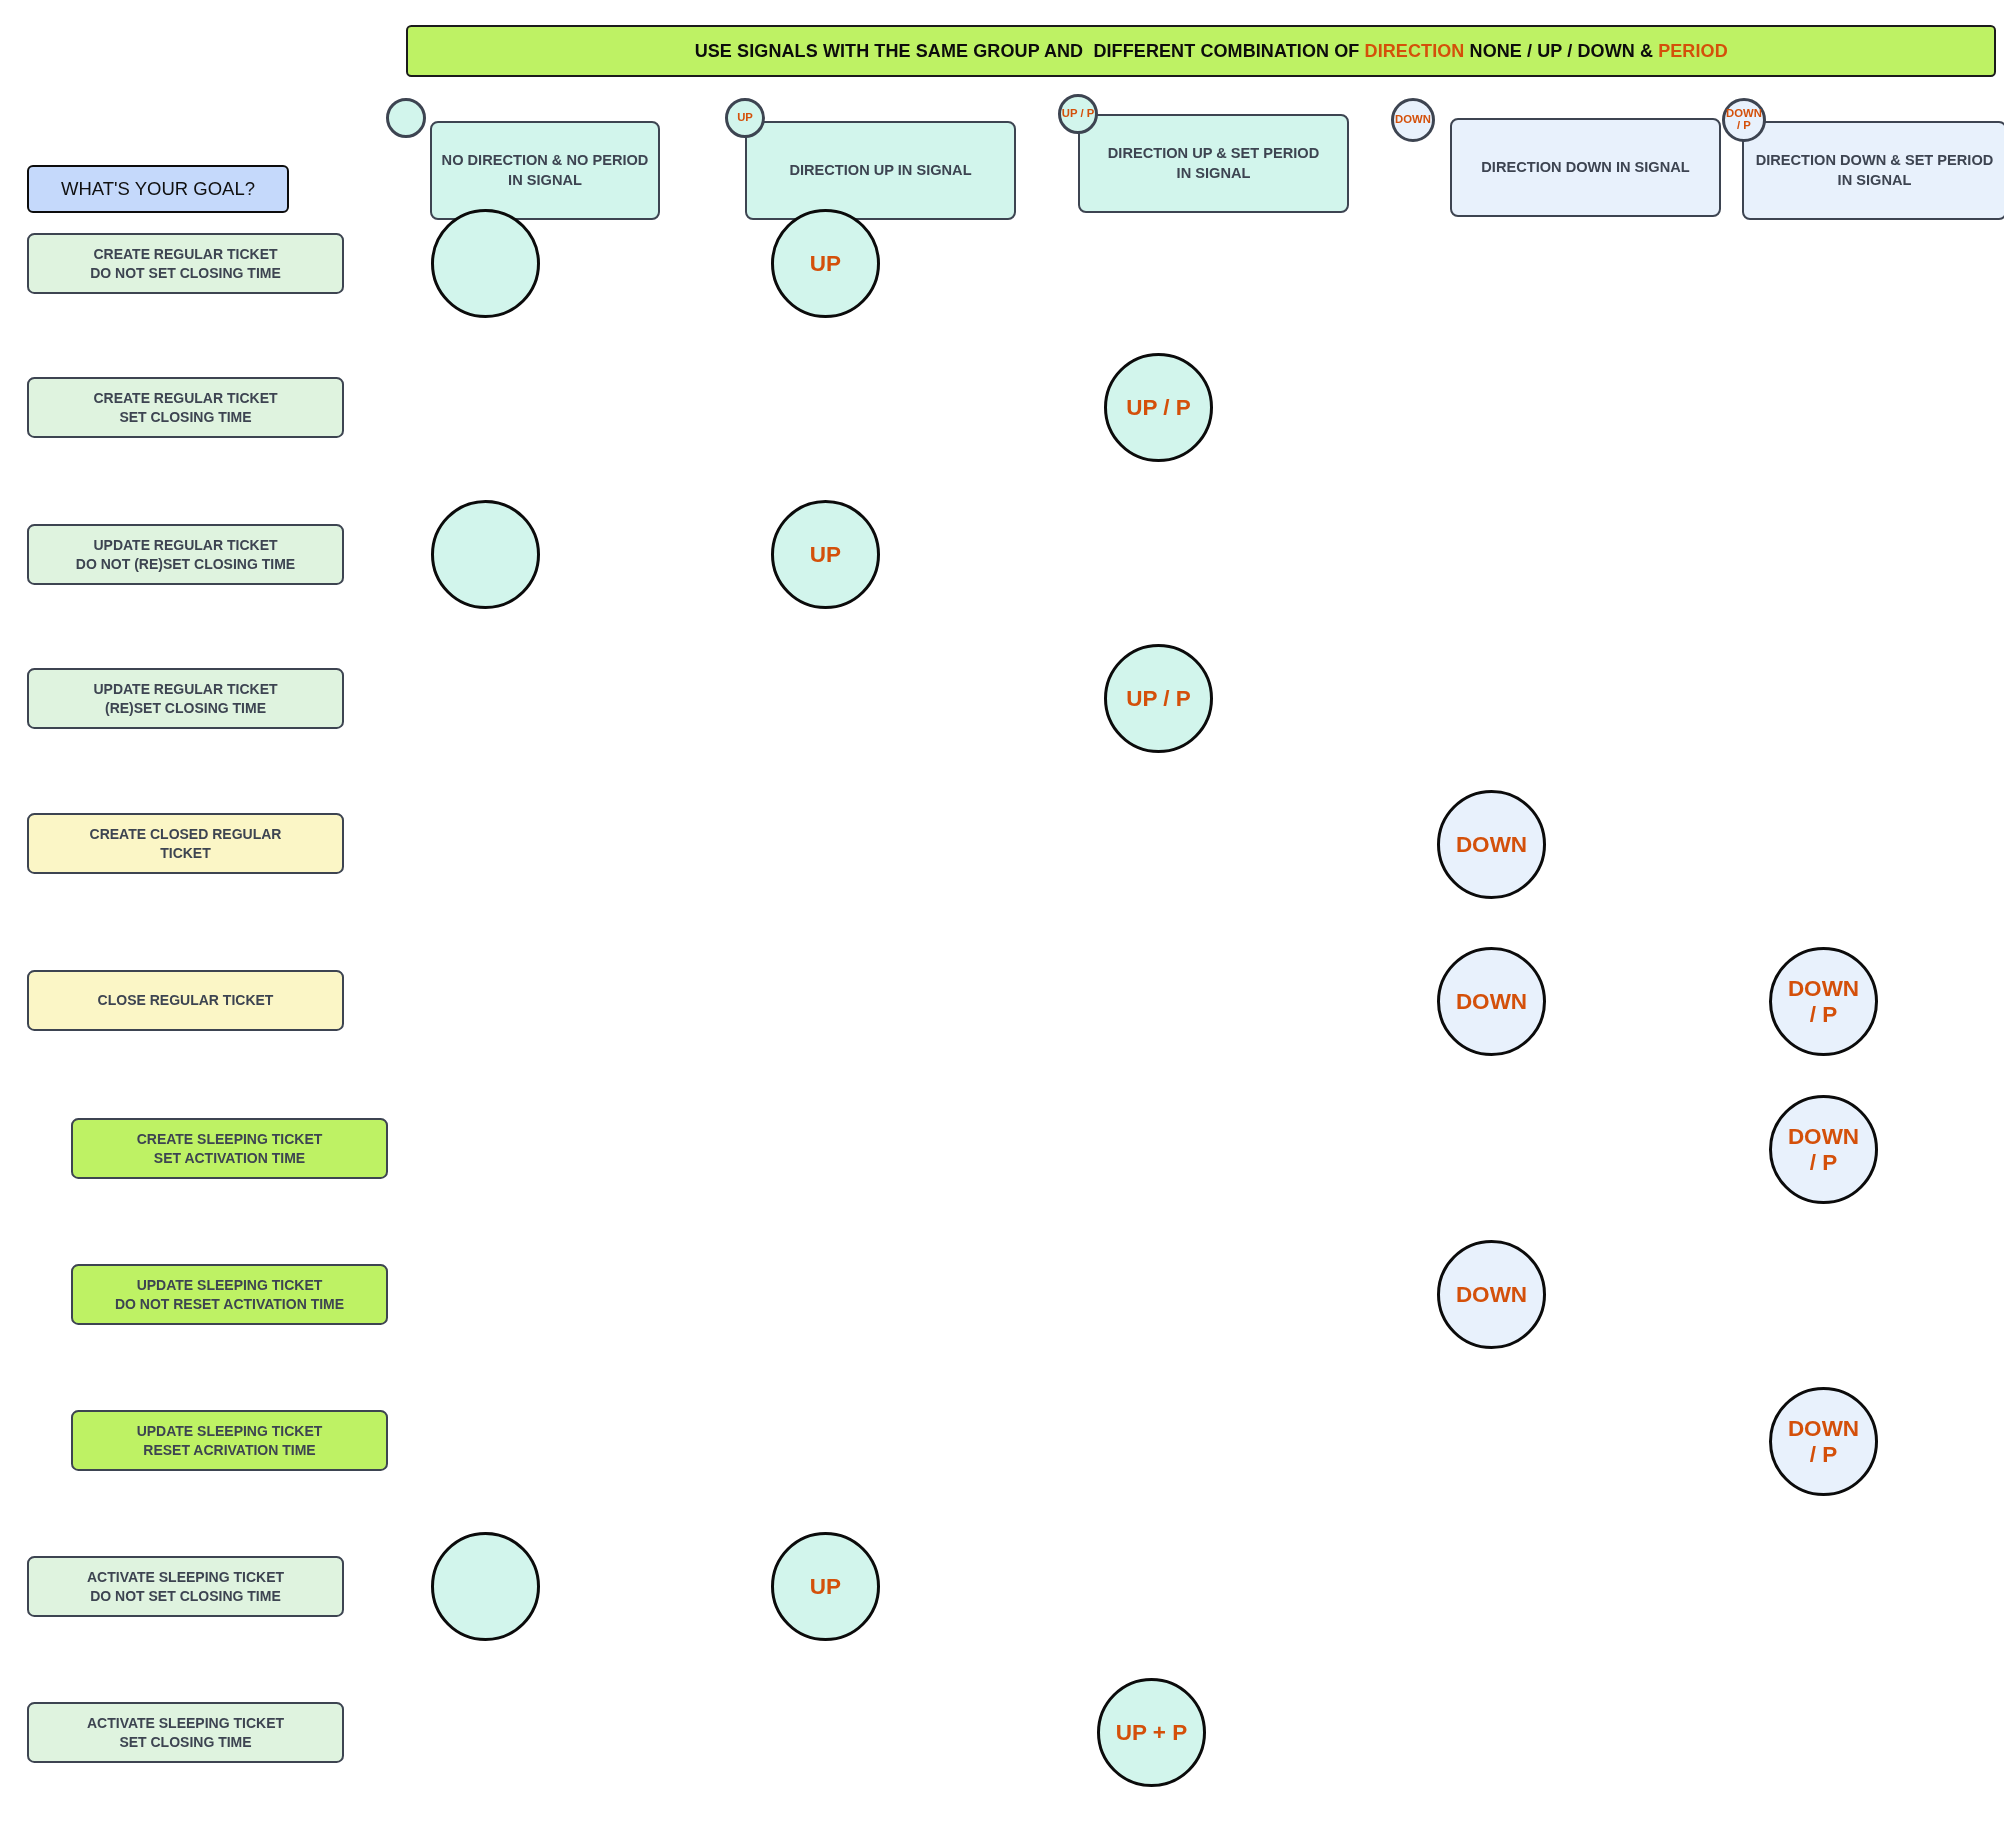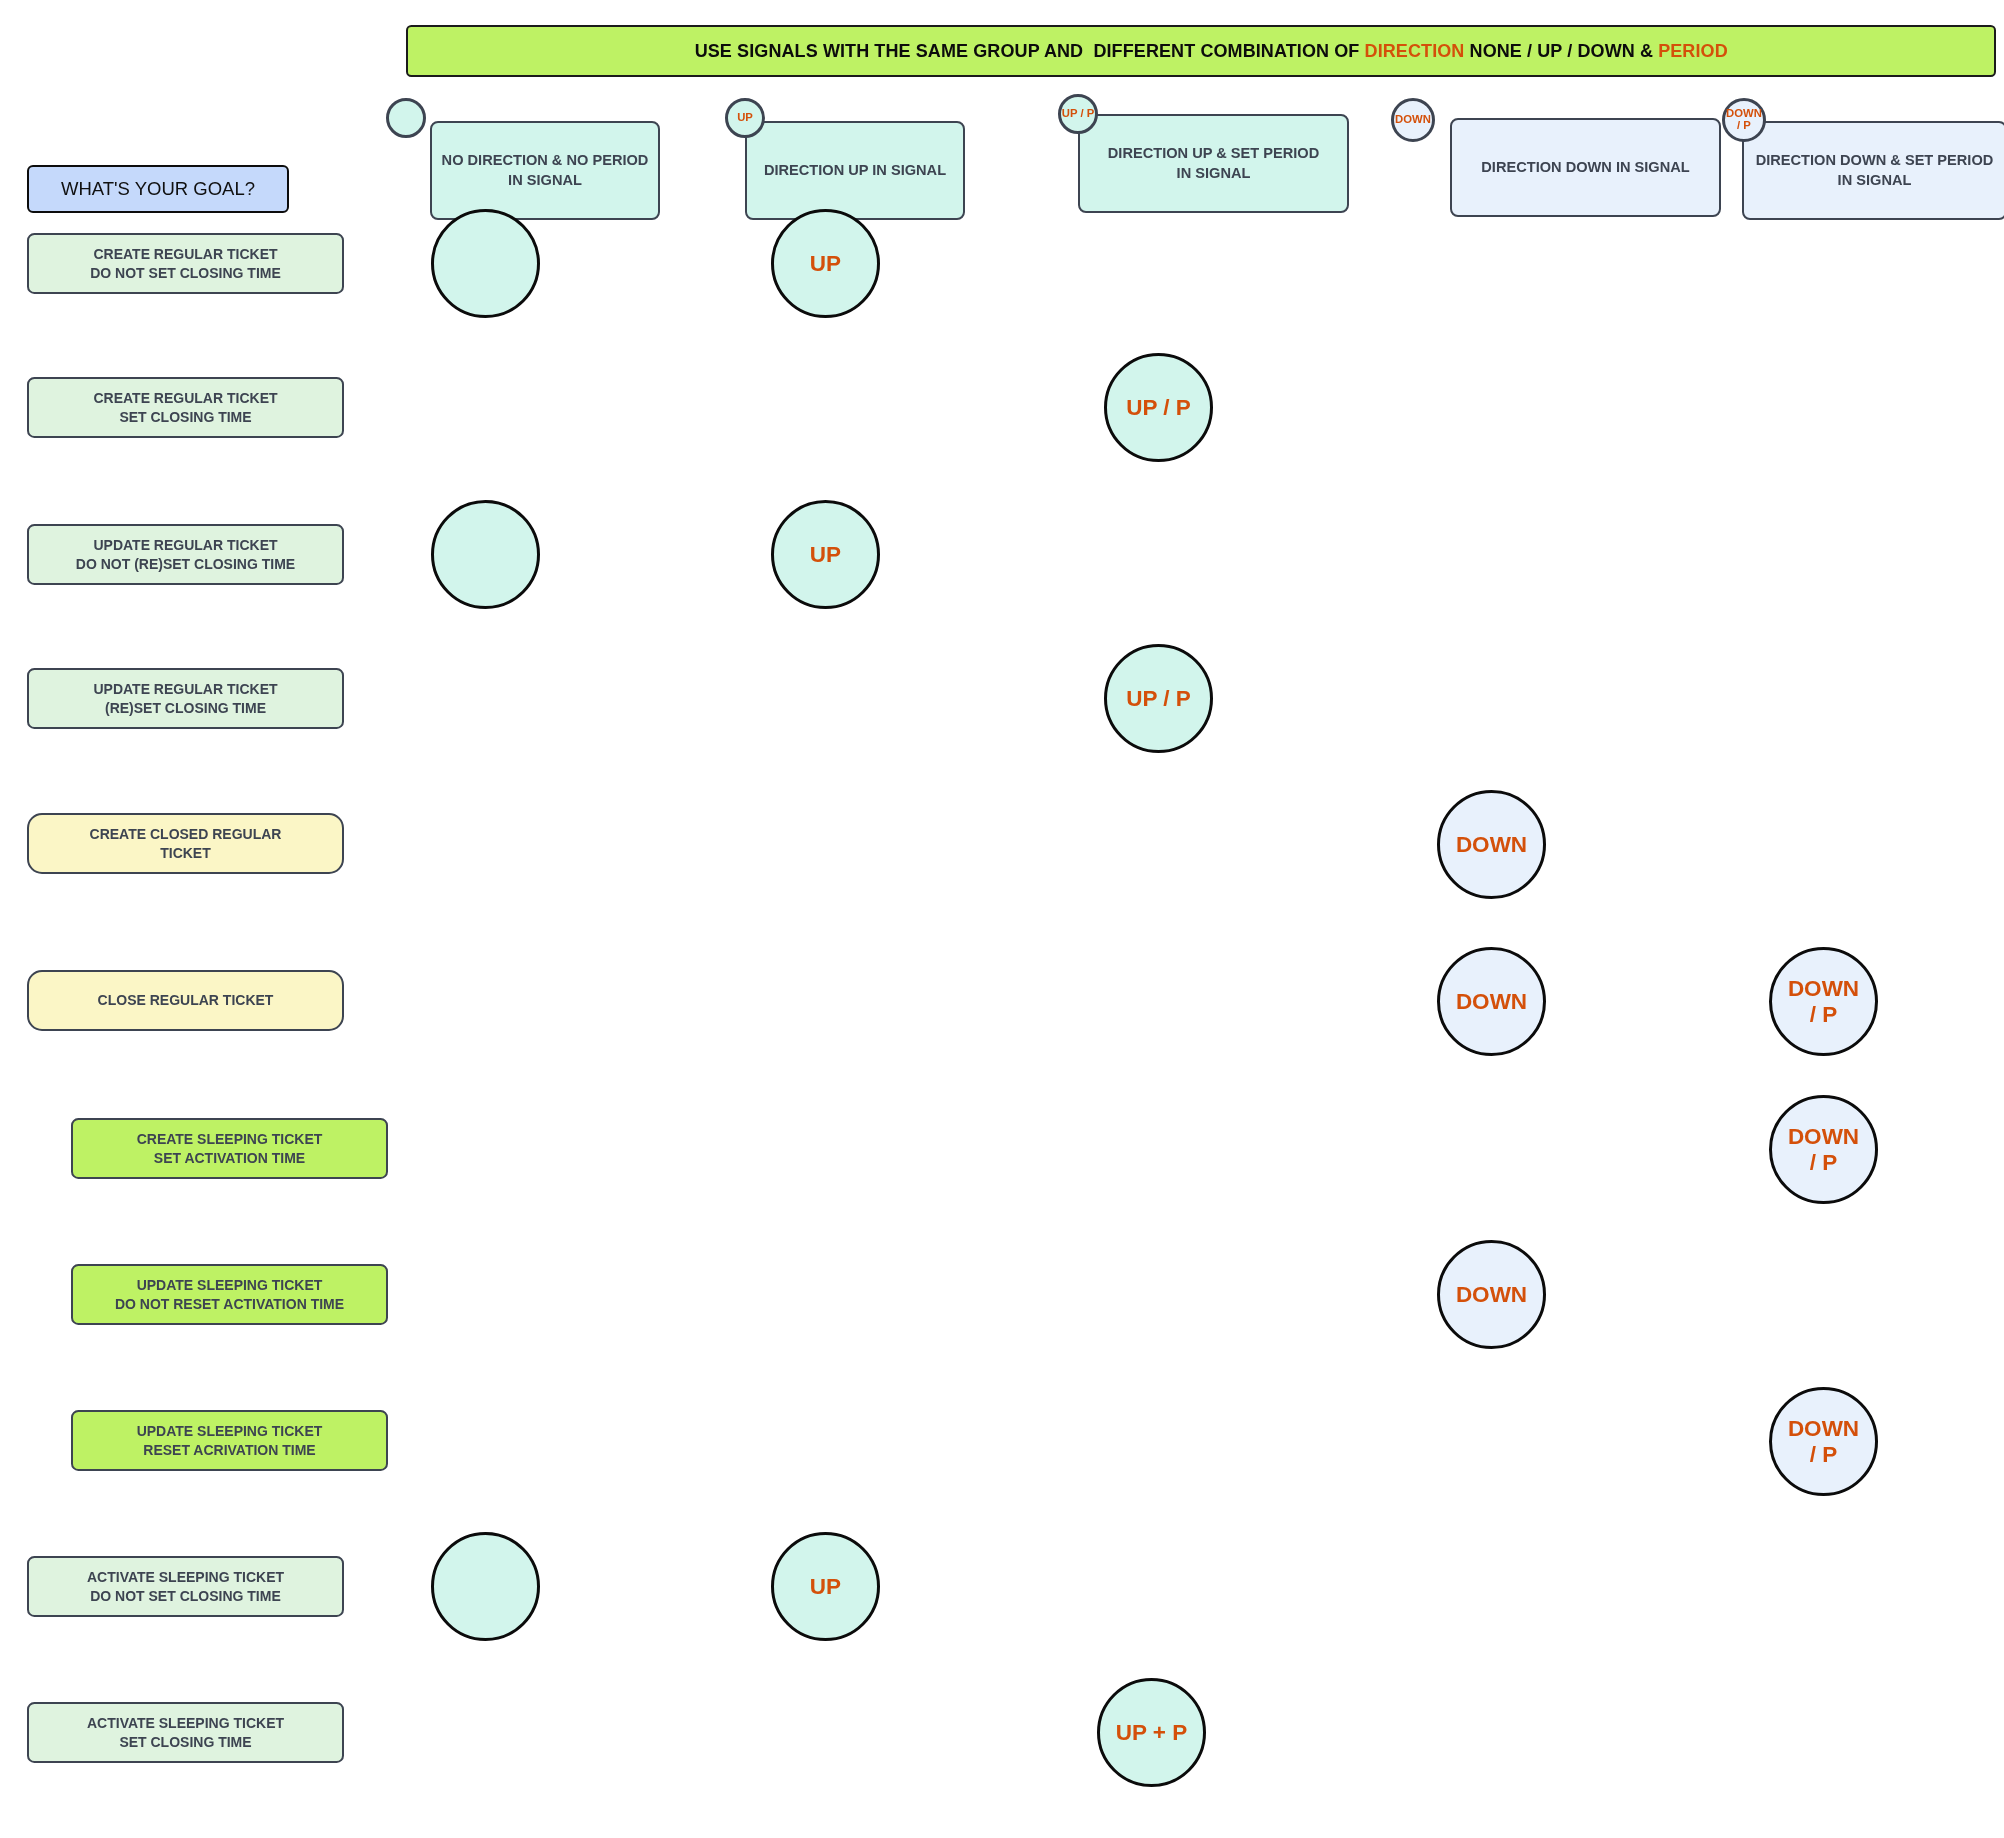--- a/index.html
+++ b/index.html
@@ -119,21 +119,21 @@
     padding: 2.6px 6.6px;
   }
   .rowlabel .rtext {
     font-size: 14px;
     font-weight: bold;
     color: #3d4451;
     line-height: 1.32;
     white-space: pre-line;
   }
   .rowlabel.green { background: #DFF3DF; }
-  .rowlabel.yellow { background: #FBF6C6; border-radius: 15px; }
+  .rowlabel.yellow { background: #FBF6C6; }
   .rowlabel.grey  { background: #bef264; margin-left: 44px; }
 
   
   .cell-circle {
     position: absolute;
     box-sizing: border-box;
     border: 3.3px solid #0b0b0b;
     border-radius: 50%;
     display: flex;
     align-items: center;
@@ -164,21 +164,21 @@
 </div>
 
 <div id="stage">
     <div class="colhead mint" style="left: 406px; top: 121px; width: 230px; height: 99px; margin-left: 24px;">
       <span class="chtext">NO DIRECTION &amp; NO PERIOD
 IN SIGNAL</span>
     </div>
     <div class="badge mint" style="left: 386px; top: 98px; width: 40px; height: 40px;">
       <span></span>
     </div>
-    <div class="colhead mint" style="left: 745px; top: 121px; width: 220px; height: 99px;">
+    <div class="colhead mint" style="left: 745px; top: 121px; width: 271px; height: 99px;">
       <span class="chtext">DIRECTION UP IN SIGNAL</span>
     </div>
     <div class="badge mint" style="left: 725px; top: 98px; width: 40px; height: 40px;">
       <span>UP</span>
     </div>
     <div class="colhead mint" style="left: 1078px; top: 114px; width: 271px; height: 99px;">
       <span class="chtext">DIRECTION UP &amp; SET PERIOD
 IN SIGNAL</span>
     </div>
     <div class="badge mint" style="left: 1058px; top: 94px; width: 40px; height: 40px;">

